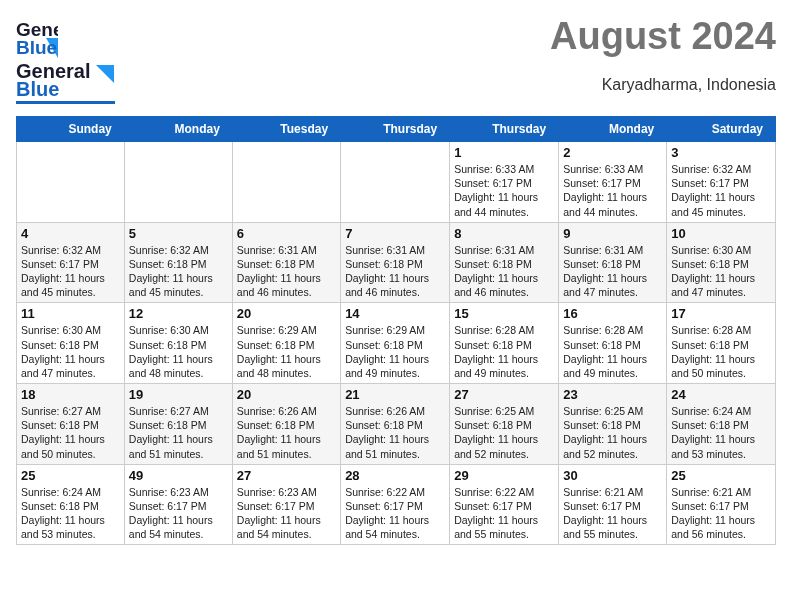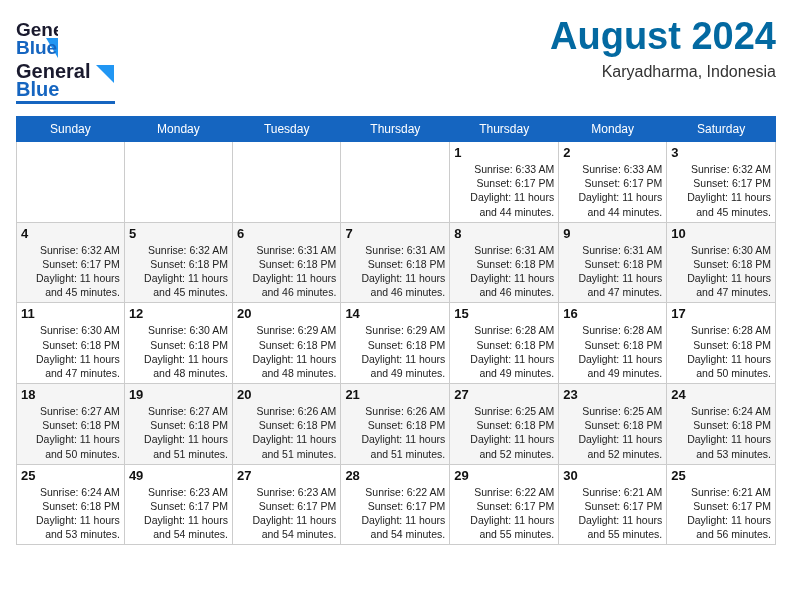--- a/index.html
+++ b/index.html
@@ -26,40 +26,40 @@
       background: #1565c0;
       width: 100%;
       margin-top: 2px;
     }
     .title-block {
       text-align: right;
     }
     .month-title {
       font-size: 38px;
       font-weight: bold;
-      color: #0369a1;
+      color: #737373;
       line-height: 1.1;
     }
     .location-title {
       font-size: 16px;
       color: #333;
-      margin-top: 5px;
+      margin-top: 18px;
     }
     table {
       width: 100%;
       border-collapse: collapse;
       font-size: 11px;
     }
     thead th {
       background: #1565c0;
       color: #fff;
       padding: 5px 12px;
-      text-align: center;
+      text-align: right;
       font-size: 12px;
-      font-weight: normal;
+      font-weight: bold;
       border: 1px solid #1565c0;
     }
     td {
       border: 1px solid #ccc;
       vertical-align: top;
       padding: 3px 4px;
       width: 113px;
       min-height: 70px;
       background: #fff;
     }
@@ -69,21 +69,20 @@
     .day-num {
       font-weight: bold;
       font-size: 13px;
       margin-bottom: 2px;
       color: #111;
     }
     .day-detail {
       color: #222;
       font-size: 10.5px;
       line-height: 1.35;
-      text-align: right;
     }
     td.empty {
       background: #fff;
     }
     .logo-wrapper {
       display: flex;
       align-items: center;
       gap: 2px;
     }
   </style>

